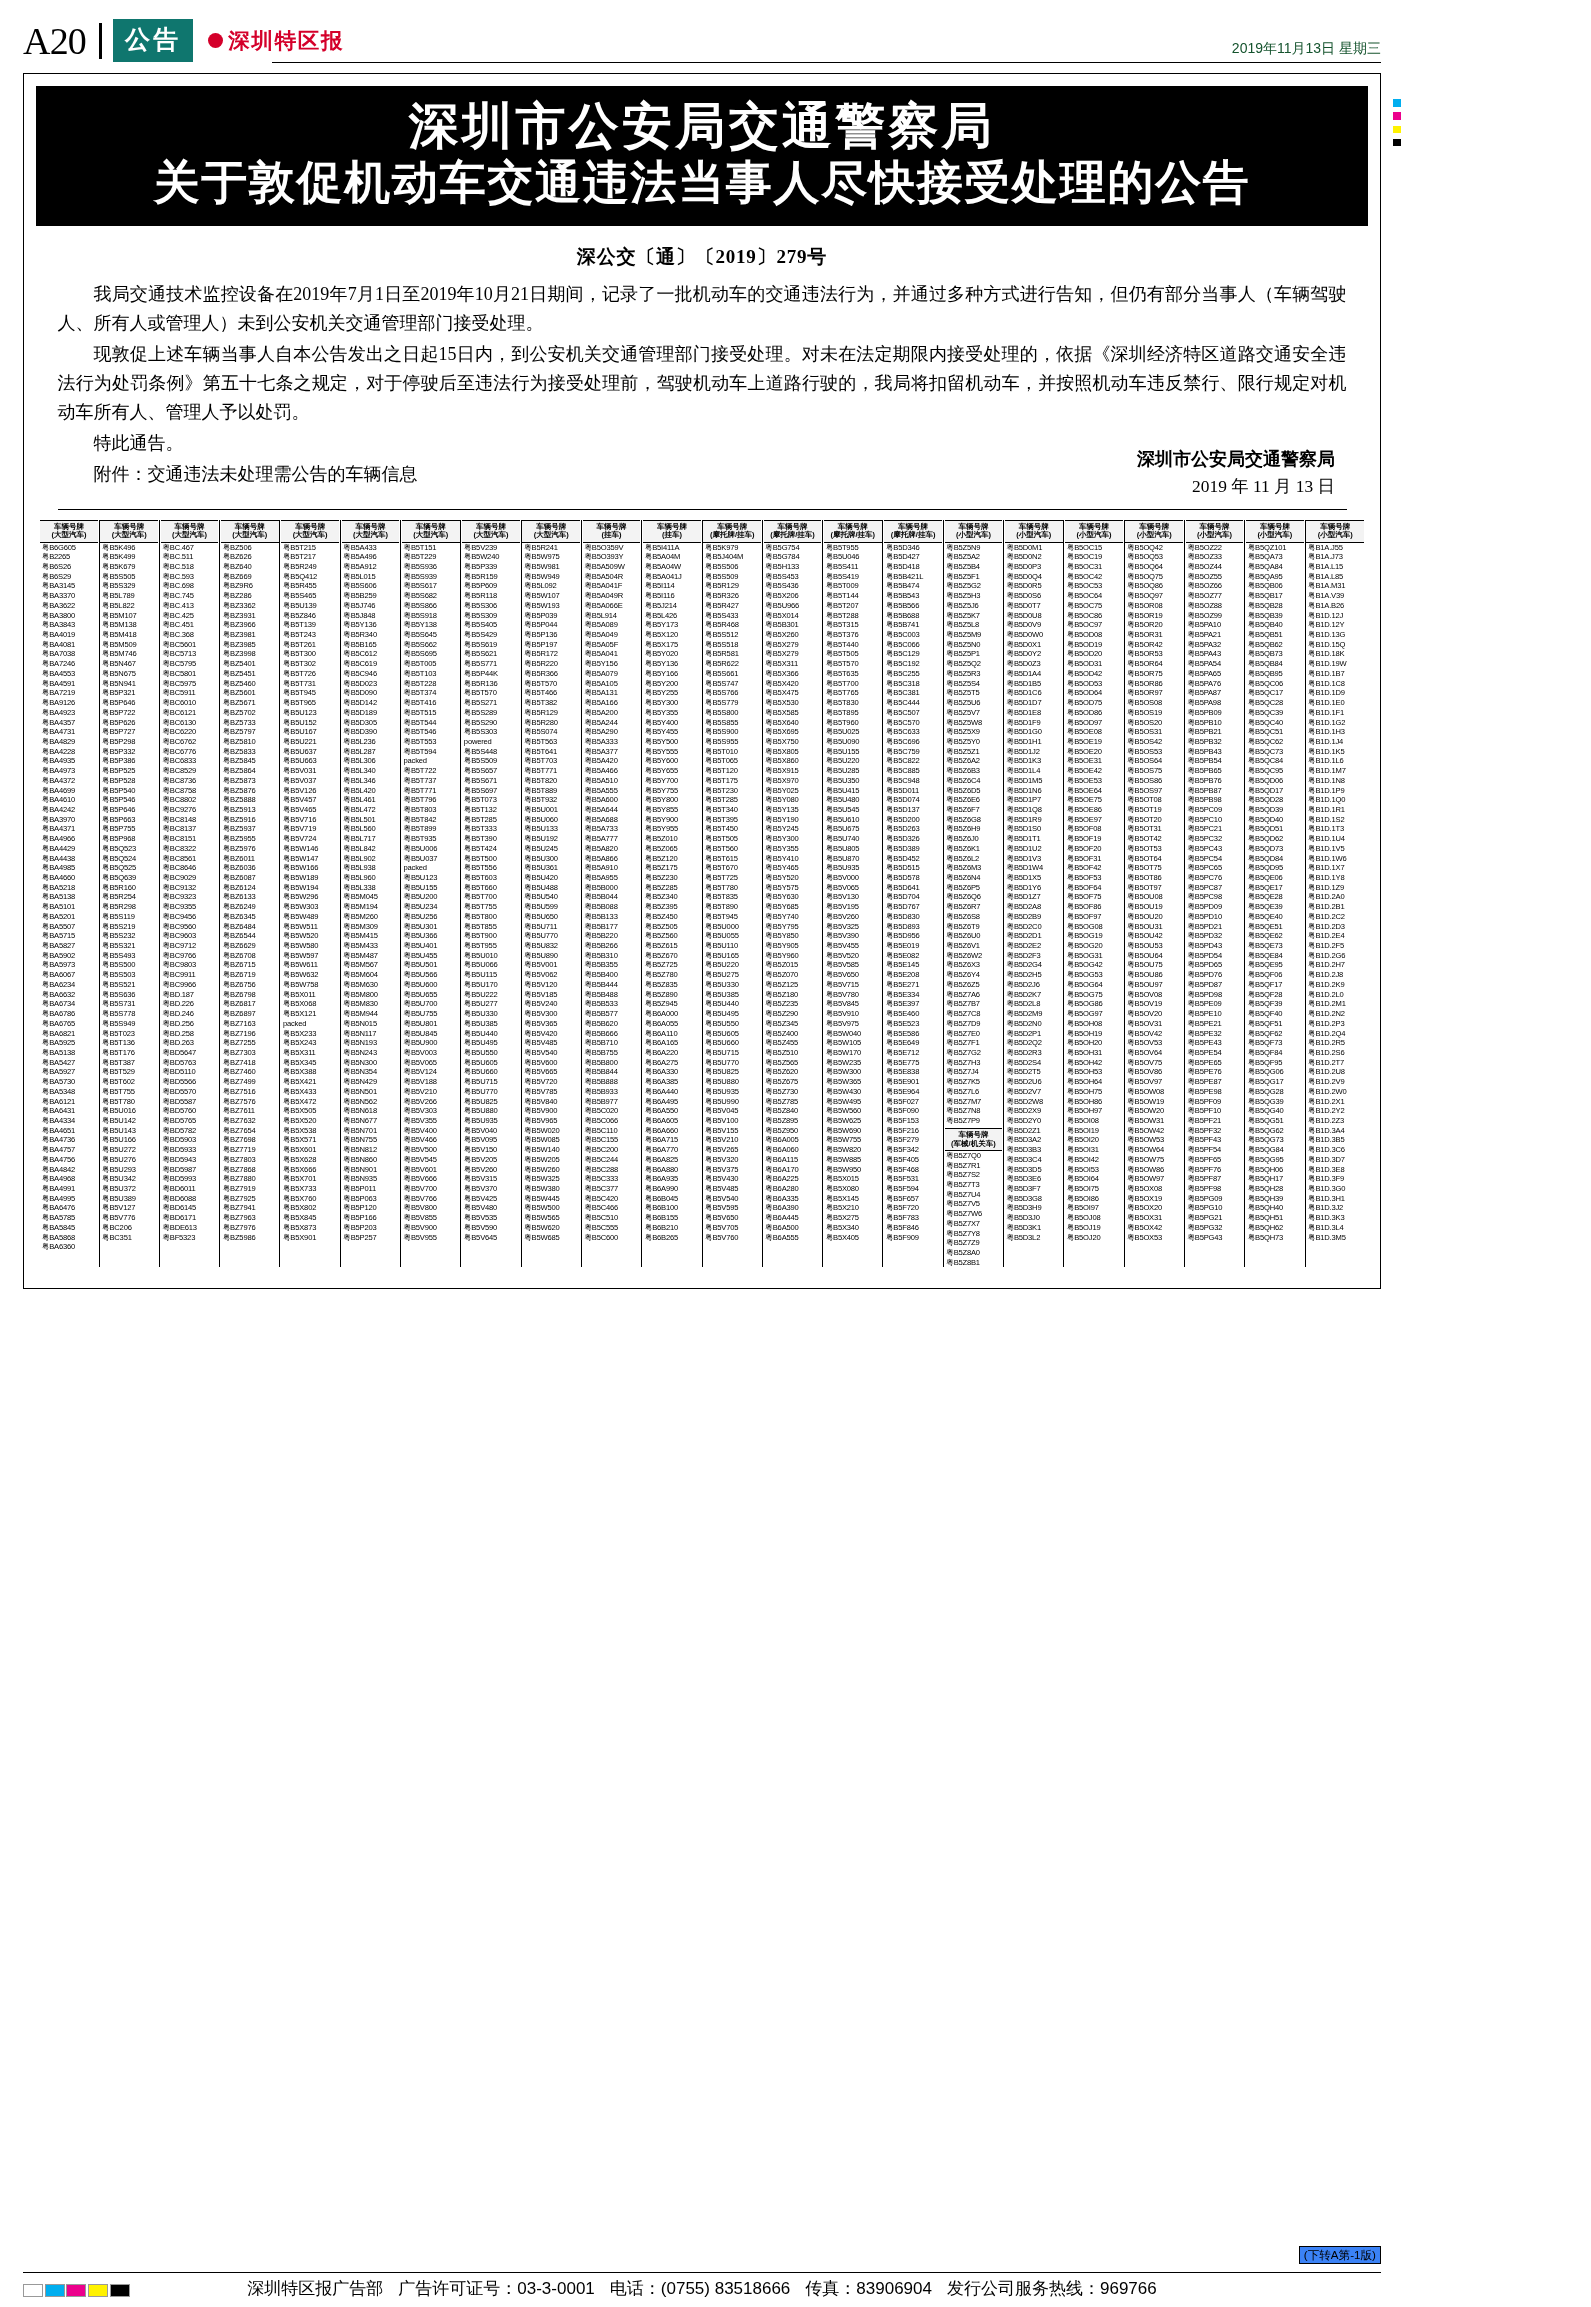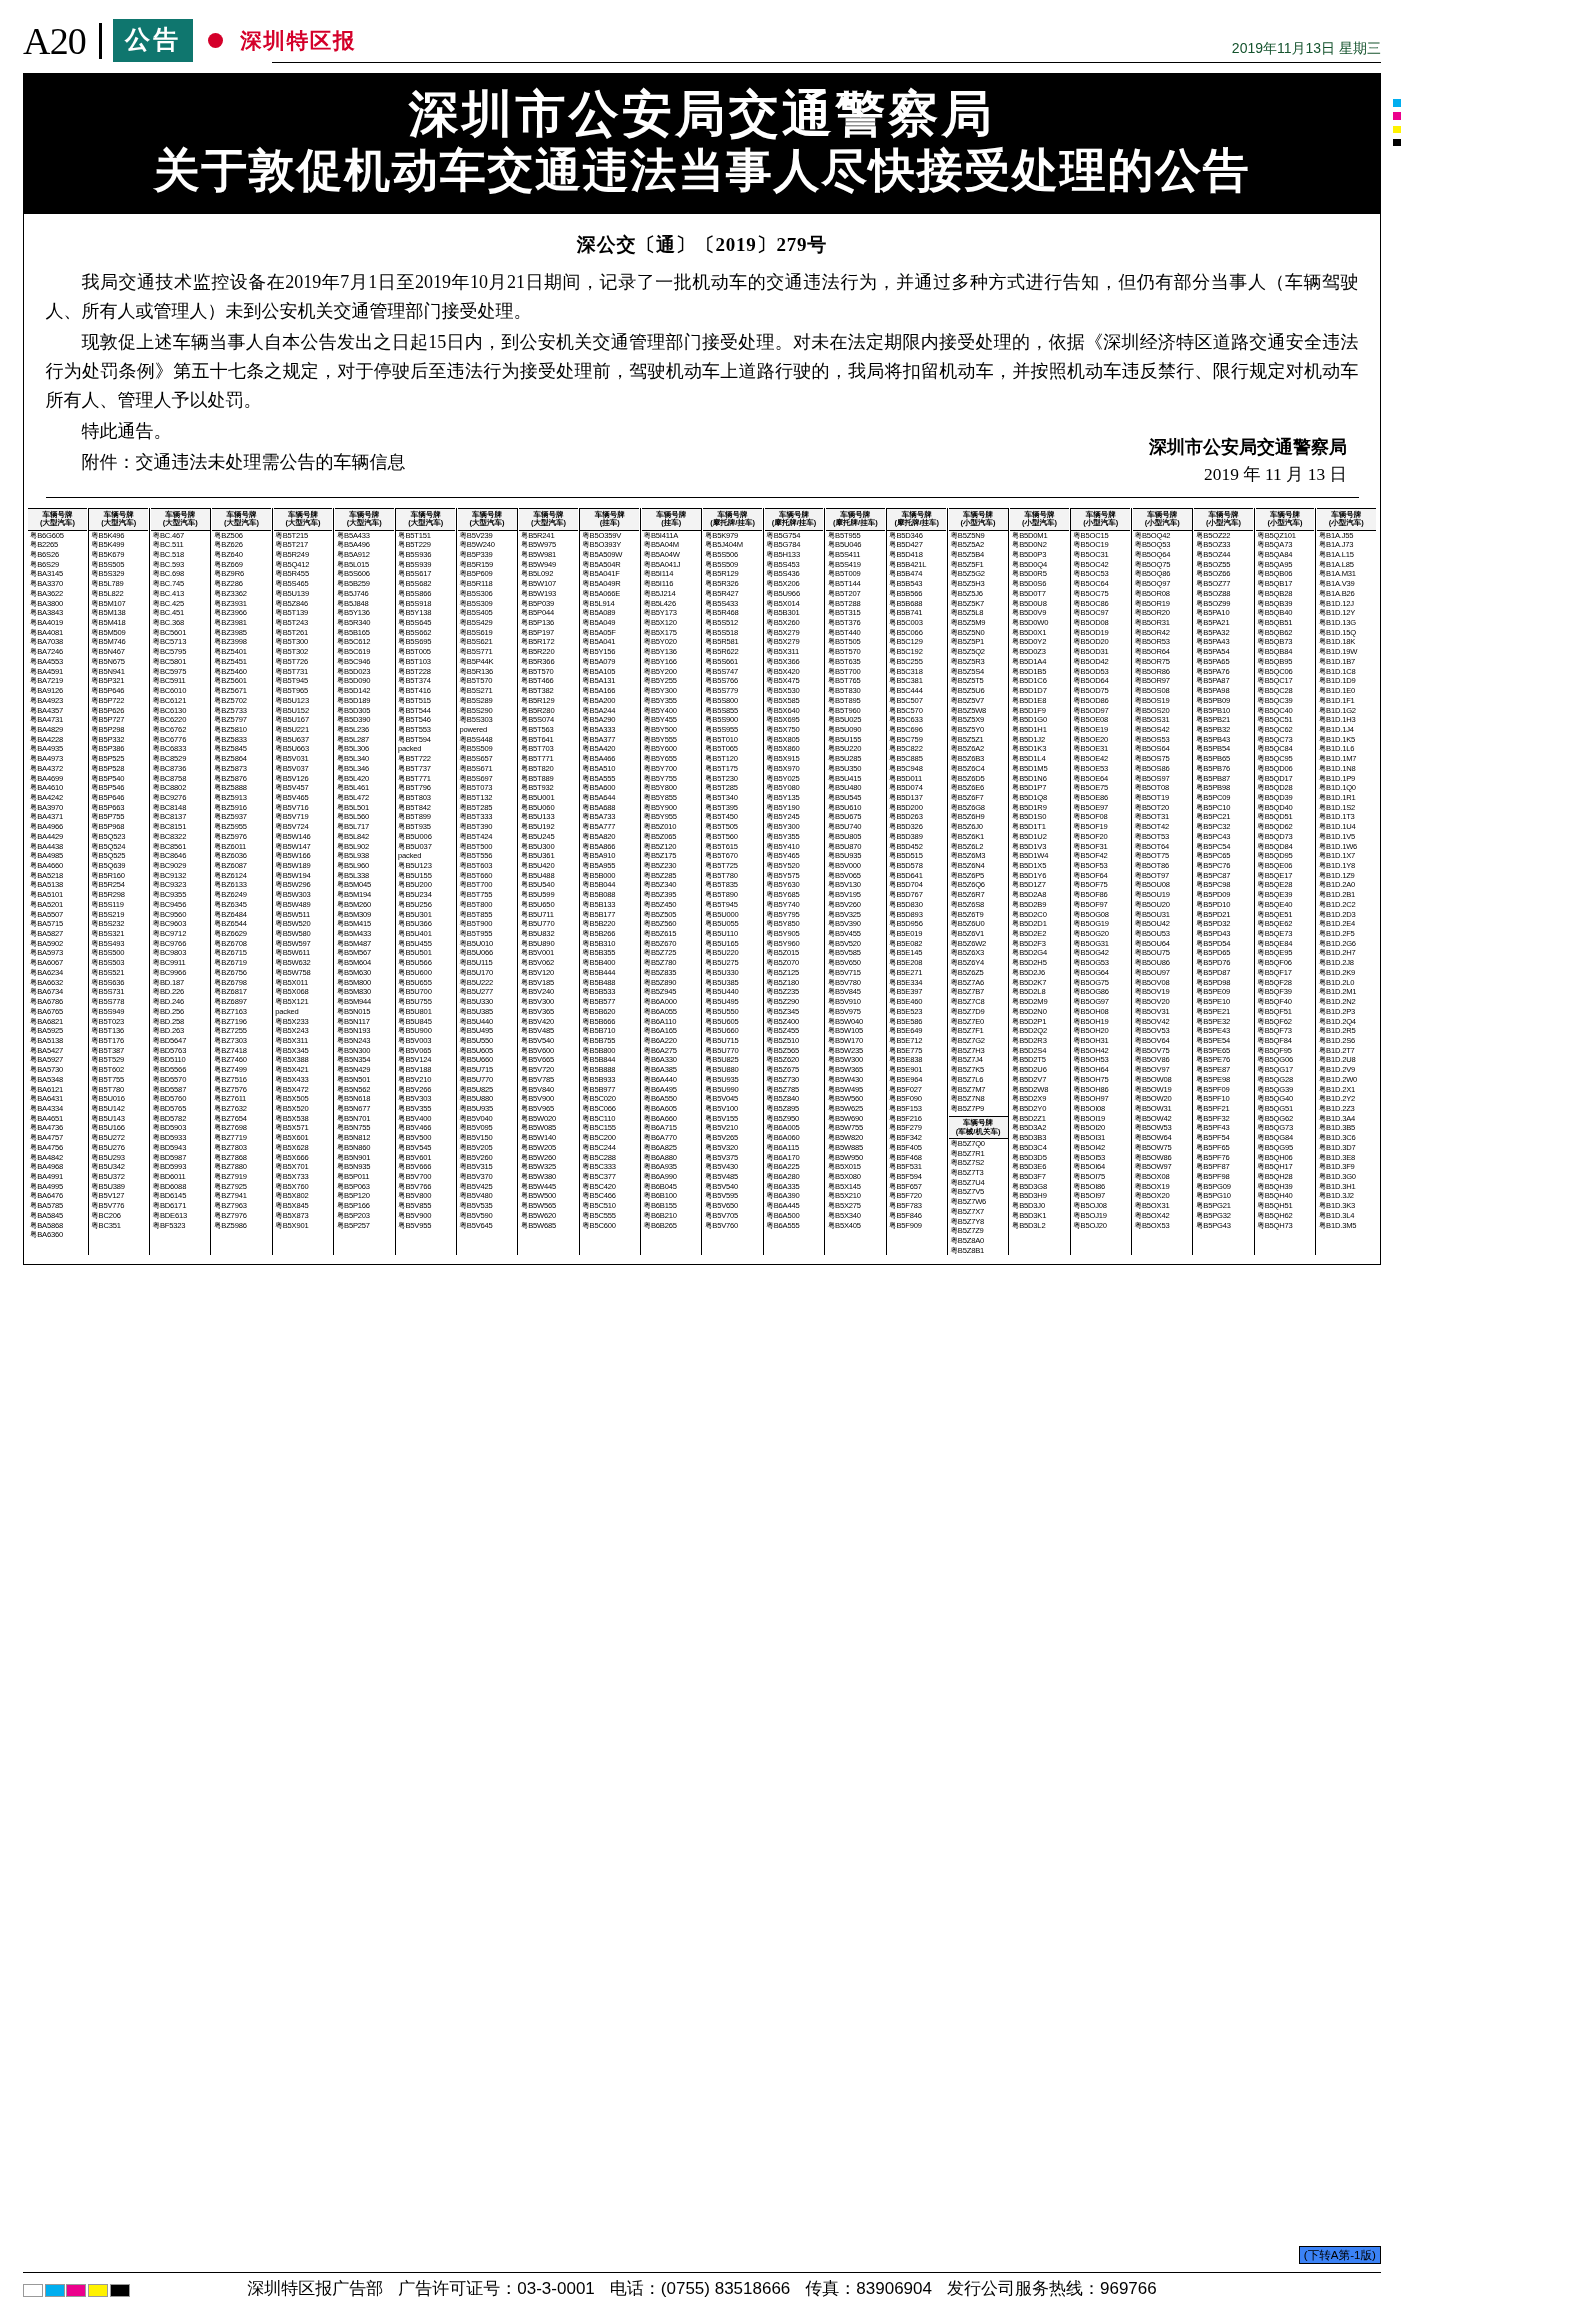--- a/index.html
+++ b/index.html
@@ -6,26 +6,26 @@
   body{width:1591px;height:2307px;font-family:"Liberation Sans","DejaVu Sans",sans-serif;color:#000;}
   .page{position:relative;width:1404px;height:2307px;box-sizing:border-box;padding:0 23px;}
 
   
   .masthead{height:65px;display:flex;align-items:center;position:relative;padding-top:8.3px;}
   .folio{font-family:"Liberation Serif","DejaVu Serif",serif;font-size:38px;letter-spacing:-0.8px;font-weight:400;padding-right:13.3px;}
   .folio-rule{width:2.5px;height:36px;background:#000;margin-right:11.6px;}
   .section-name{background:#0f766e;color:#fff;font-size:25px;font-weight:bold;padding:4.1px 11.6px 5.8px 11.6px;letter-spacing:3.3px;}
   .paper-logo{display:flex;align-items:center;margin-left:15px;}
   .paper-logo .dot{width:15px;height:15px;border-radius:50%;background:#d4002a;margin-right:5px;}
-  .paper-logo .name{font-size:21.5px;font-weight:bold;color:#d4002a;font-family:"Liberation Serif","DejaVu Serif",serif;letter-spacing:1.7px;margin-left:12px;}
+  .paper-logo .name{font-size:21.5px;font-weight:bold;color:#d4002a;font-family:"Liberation Serif","DejaVu Serif",serif;letter-spacing:1.7px;}
   .masthead-rule{position:absolute;left:249px;right:0;bottom:10px;height:1.7px;background:#000;}
   .masthead-date{position:absolute;right:0;bottom:15px;font-size:14px;color:#14532d;}
 
   
-  .frame{border:1.7px solid #000;padding:0;position:relative;}
+  .frame{border:1.7px solid #000;padding:12px;position:relative;}
   .title-block{background:#000;color:#fff;text-align:center;padding:11.6px 0 15px 0;}
   .title-line1{font-family:"Liberation Serif","DejaVu Serif",serif;font-size:50px;font-weight:bold;letter-spacing:3.3px;line-height:1.15;}
   .title-line2{font-family:"Liberation Serif","DejaVu Serif",serif;font-size:46px;font-weight:bold;letter-spacing:1.7px;line-height:1.2;}
 
   .doc-body{padding:13.3px 21.5px 5px 21.5px;}
   .doc-no{text-align:center;font-size:19px;font-family:"Liberation Serif","DejaVu Serif",serif;font-weight:bold;margin:5px 0 10px 0;letter-spacing:0.8px;}
   .para{font-family:"Liberation Serif","DejaVu Serif",serif;font-size:18px;line-height:1.62;text-align:justify;text-indent:2em;margin:0 0 1.7px 0;}
   .attach{font-family:"Liberation Serif","DejaVu Serif",serif;font-size:18px;line-height:1.62;text-indent:2em;margin:1.7px 0 0 0;}
   .signature{text-align:right;font-family:"Liberation Serif","DejaVu Serif",serif;font-size:18px;font-weight:bold;line-height:1.5;margin-top:-43px;padding-right:11.6px;}
   .sig-date{font-weight:normal;font-size:17.4px;}

